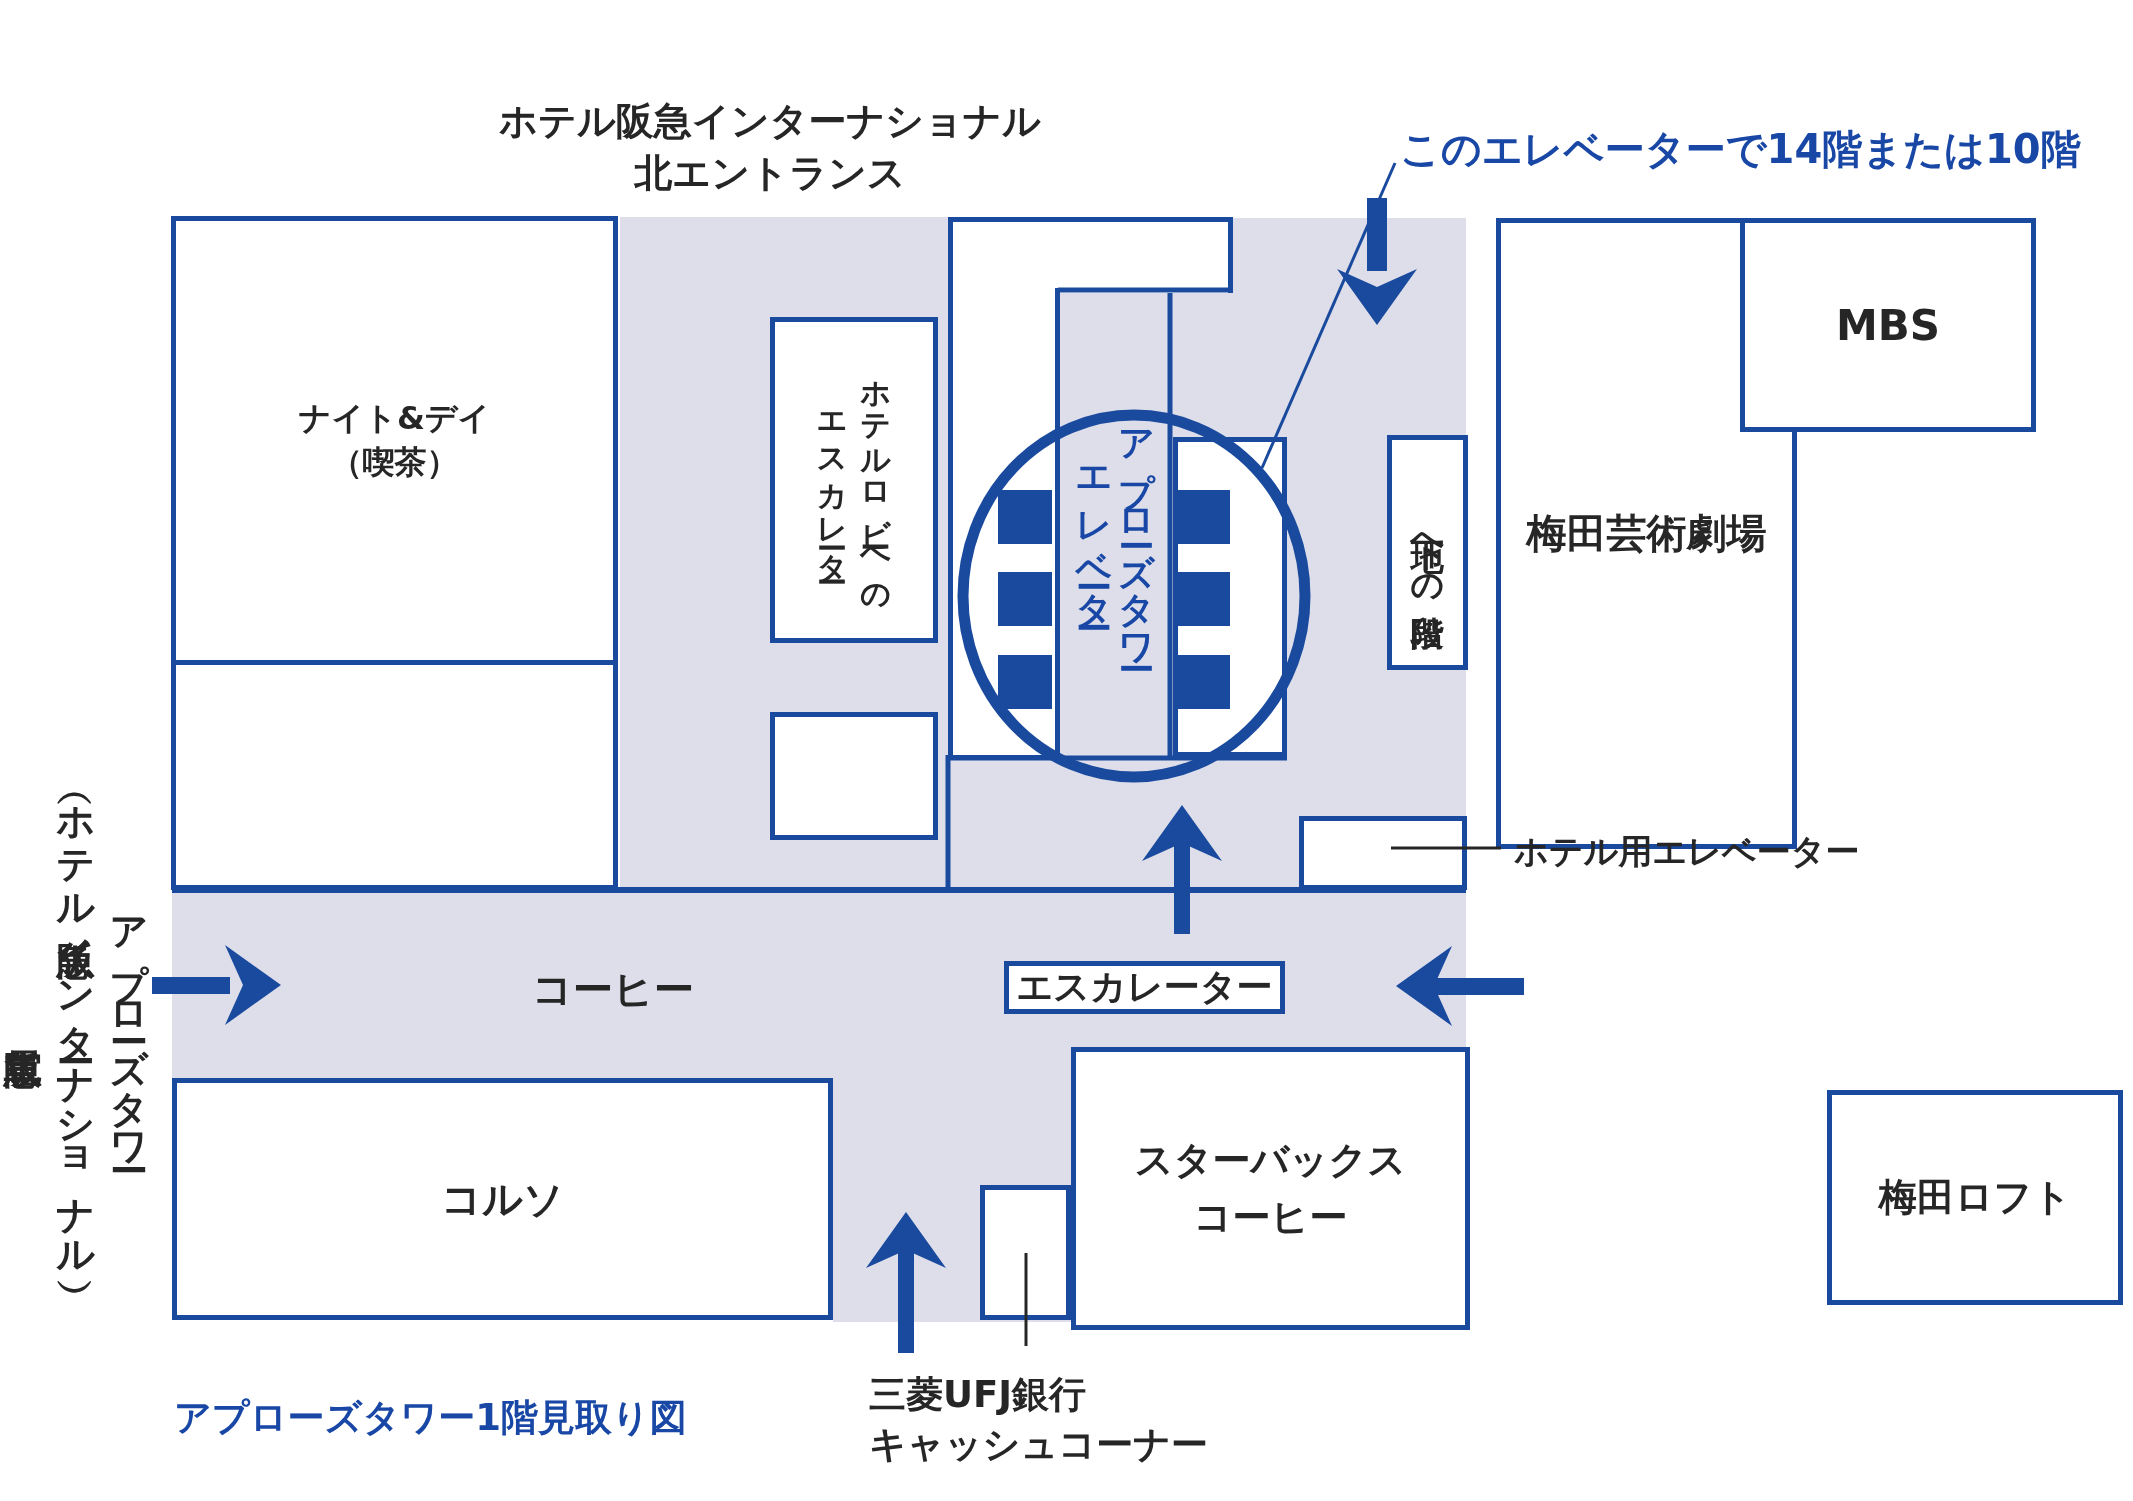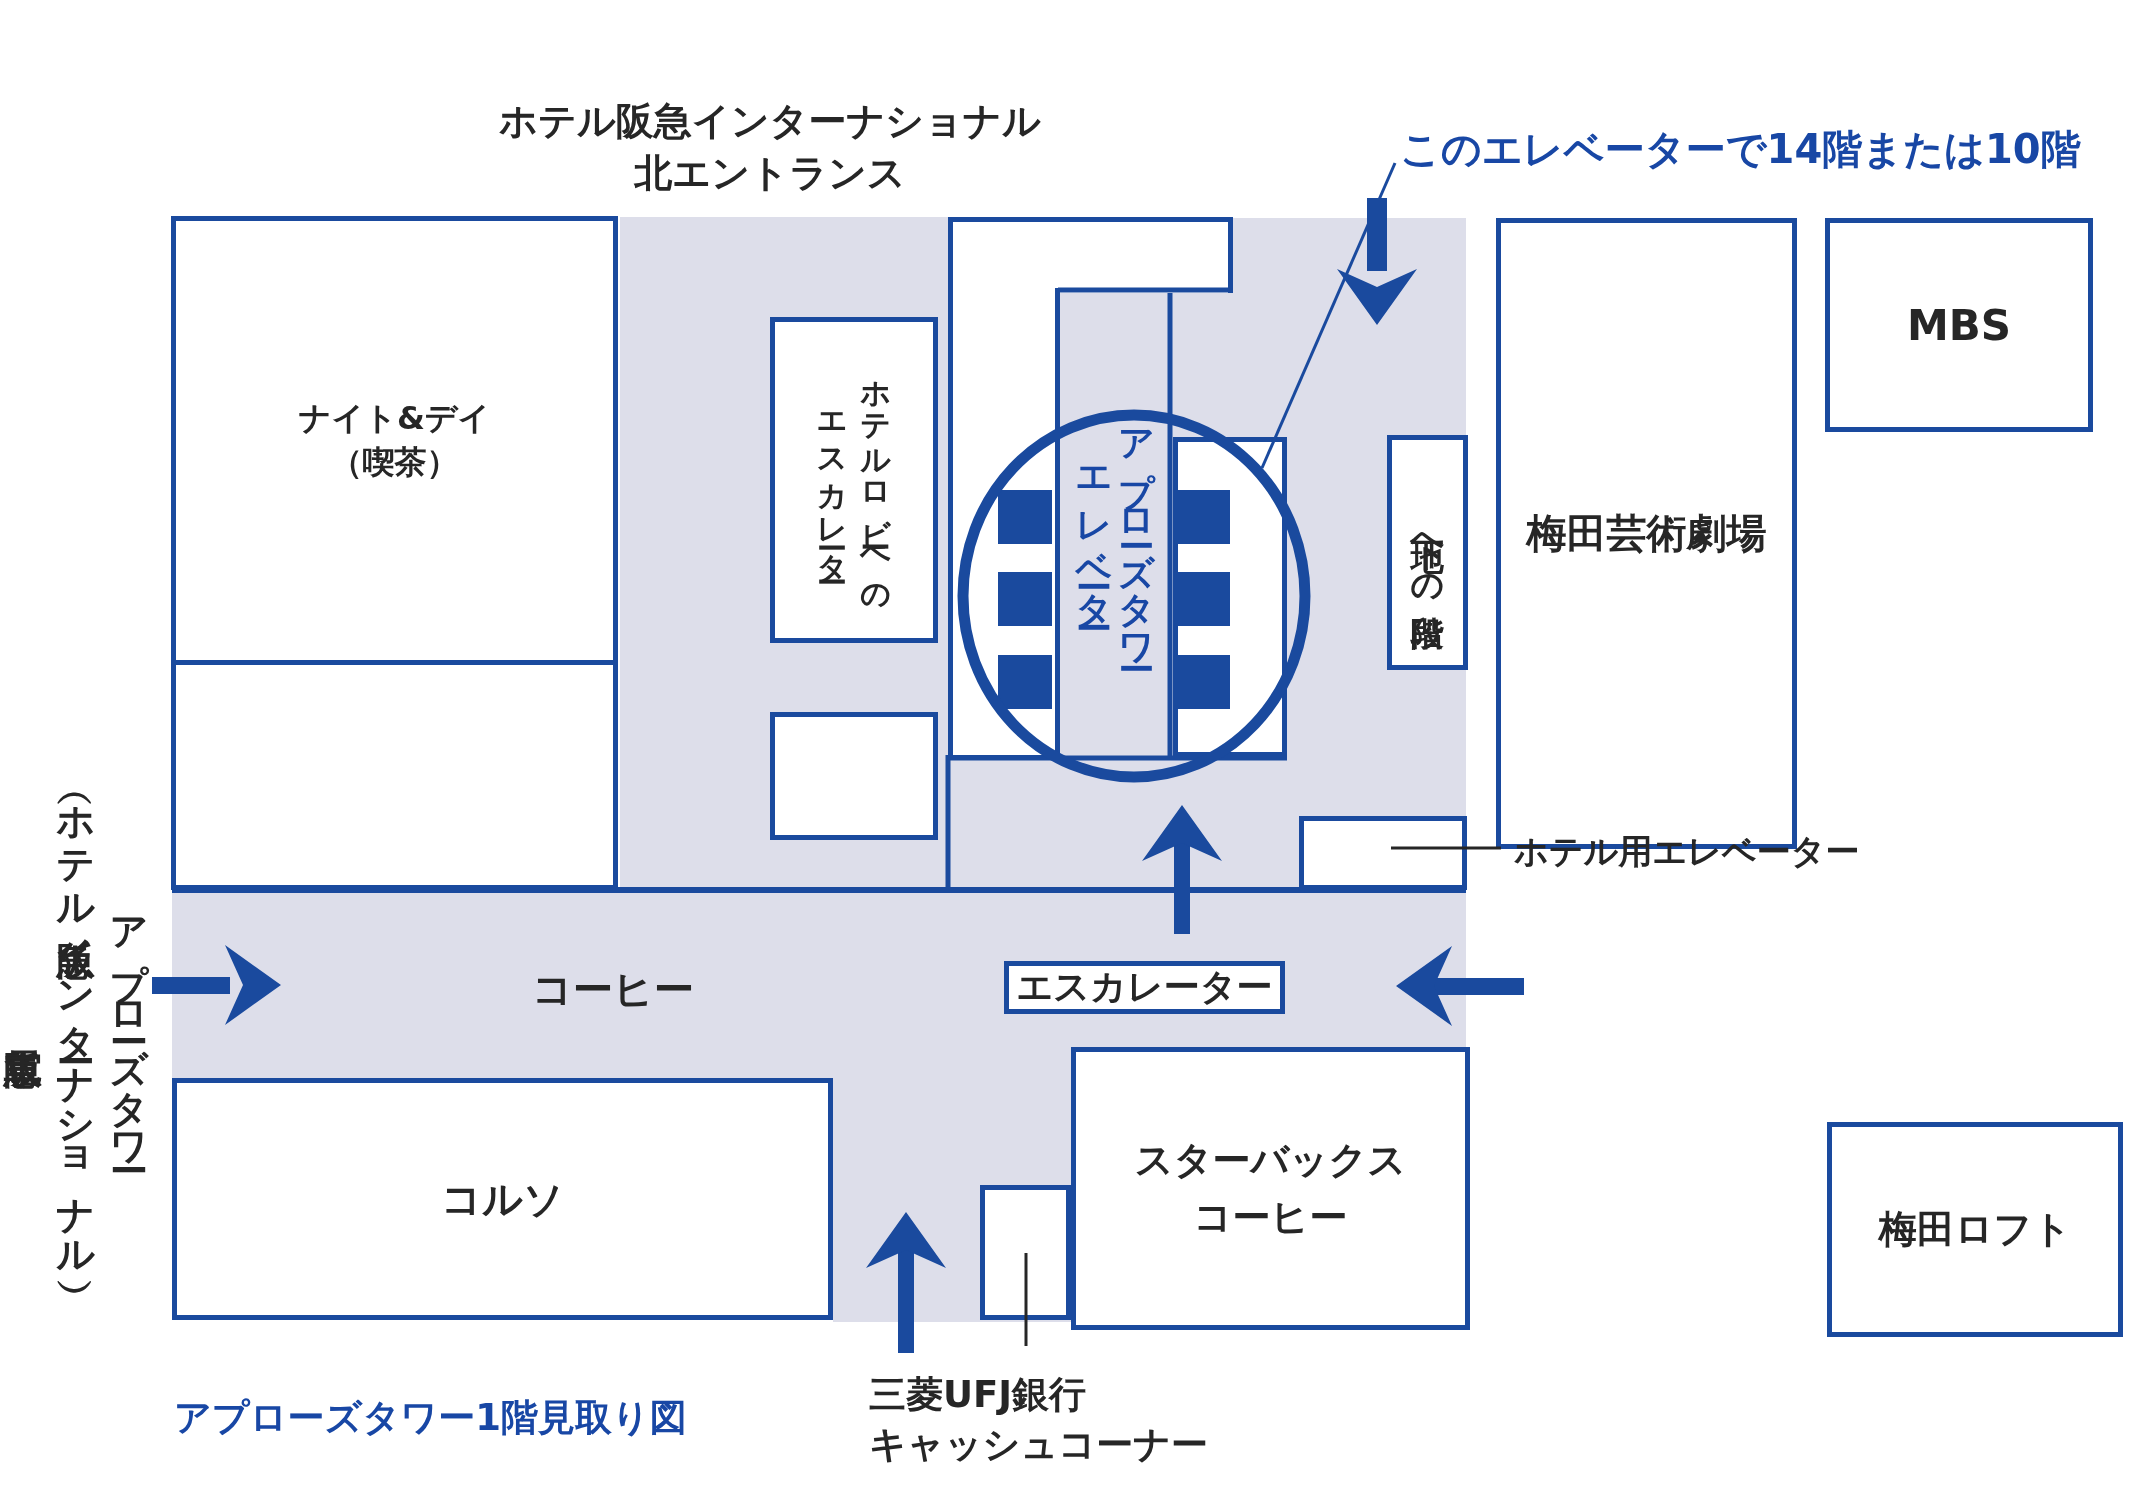--- a/index.html
+++ b/index.html
@@ -62,40 +62,40 @@
   <div class="box" style="left:1299px;top:816px;width:168px;height:74px;"></div>
 
   <div class="box" style="left:1387px;top:435px;width:81px;height:235px;">
     <span class="boxtxt vtext" style="font-size:33px;line-height:1.2;">地下への階段</span>
   </div>
 
   <div class="box" style="left:1496px;top:218px;width:301px;height:631px;">
     <span class="boxtxt" style="font-size:40px;">梅田芸術劇場</span>
   </div>
 
-  <div class="box" style="left:1825px;top:218px;width:268px;height:214px;">
+  <div class="box" style="left:1740px;top:218px;width:296px;height:214px;">
     <span class="boxtxt" style="font-size:42px;font-weight:600;">MBS</span>
   </div>
 
   <div class="box" style="left:1004px;top:961px;width:281px;height:53px;">
     <span class="boxtxt" style="font-size:36px;">エスカレーター</span>
   </div>
 
   <div class="box" style="left:172px;top:1078px;width:661px;height:242px;">
     <span class="boxtxt" style="font-size:40px;text-align:center;">コルソ</span>
   </div>
 
   <div class="box" style="left:980px;top:1185px;width:91px;height:135px;"></div>
 
   <div class="box" style="left:1071px;top:1047px;width:399px;height:283px;">
     <span class="boxtxt" style="font-size:38px;line-height:1.5;">スターバックス
 コーヒー</span>
   </div>
 
-  <div class="box" style="left:1827px;top:1090px;width:296px;height:215px;margin-top:32px;">
+  <div class="box" style="left:1827px;top:1090px;width:296px;height:215px;">
     <span class="boxtxt" style="font-size:38px;">梅田ロフト</span>
   </div>
 
   <svg class="overlay" width="2133" height="1501" viewBox="0 0 2133 1501">
 
     <line x1="1058" y1="290" x2="1233" y2="290" stroke="#1a4a9e" stroke-width="5"></line>
     <line x1="1170" y1="293" x2="1170" y2="760" stroke="#1a4a9e" stroke-width="5"></line>
     <line x1="948" y1="758" x2="1287" y2="758" stroke="#1a4a9e" stroke-width="5"></line>
     <line x1="948" y1="755" x2="948" y2="892" stroke="#1a4a9e" stroke-width="5"></line>
     <line x1="172" y1="890" x2="1466" y2="890" stroke="#1a4a9e" stroke-width="6"></line>

